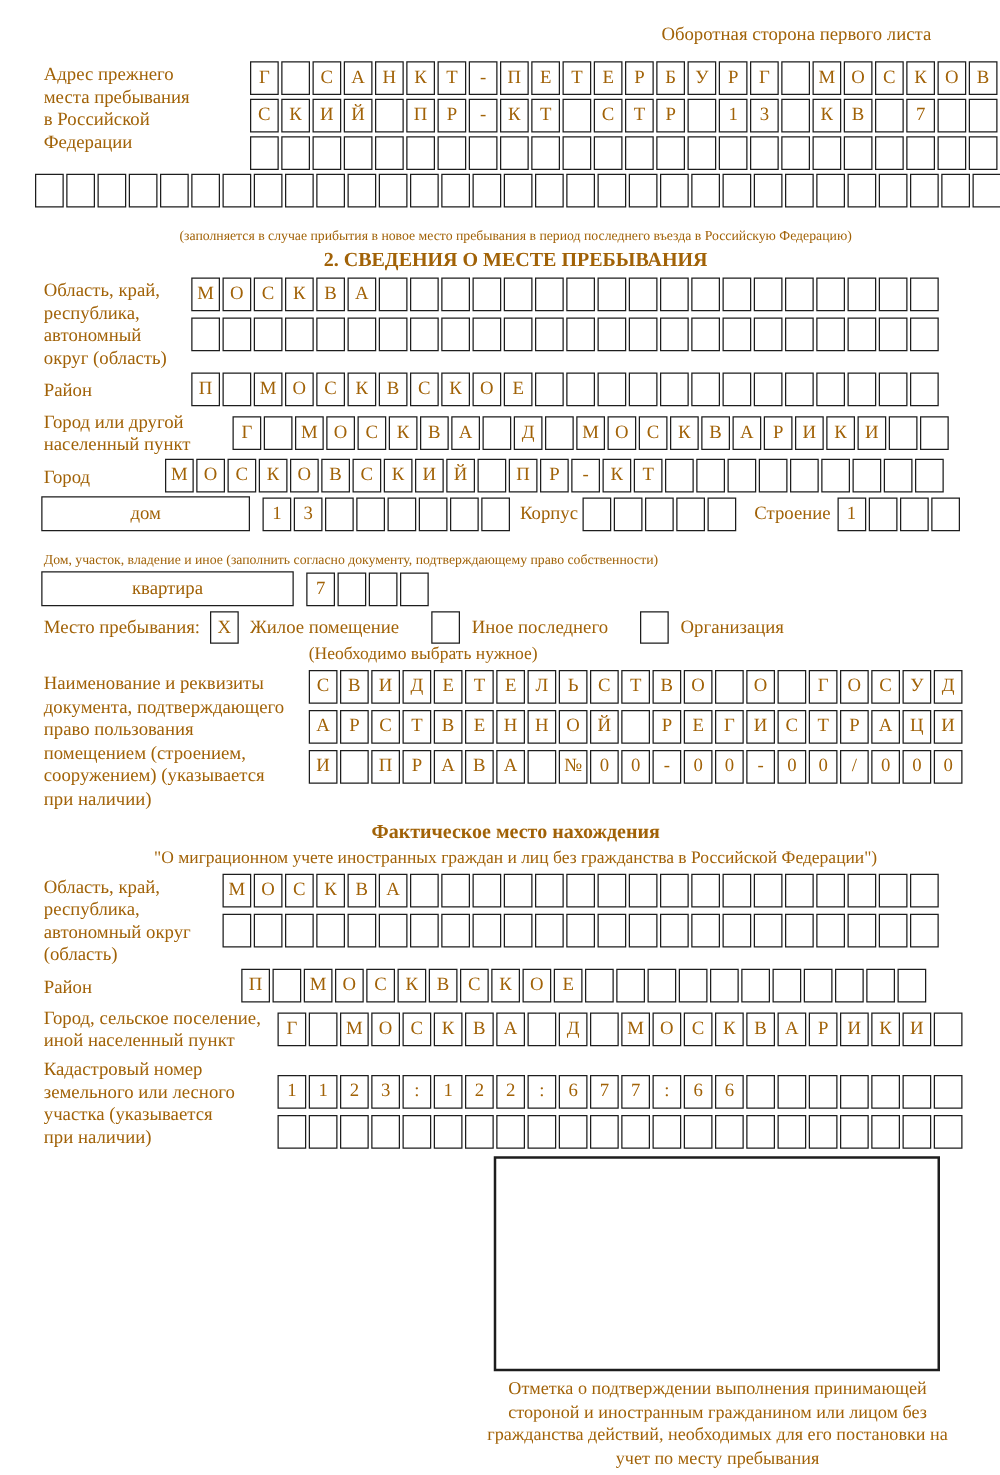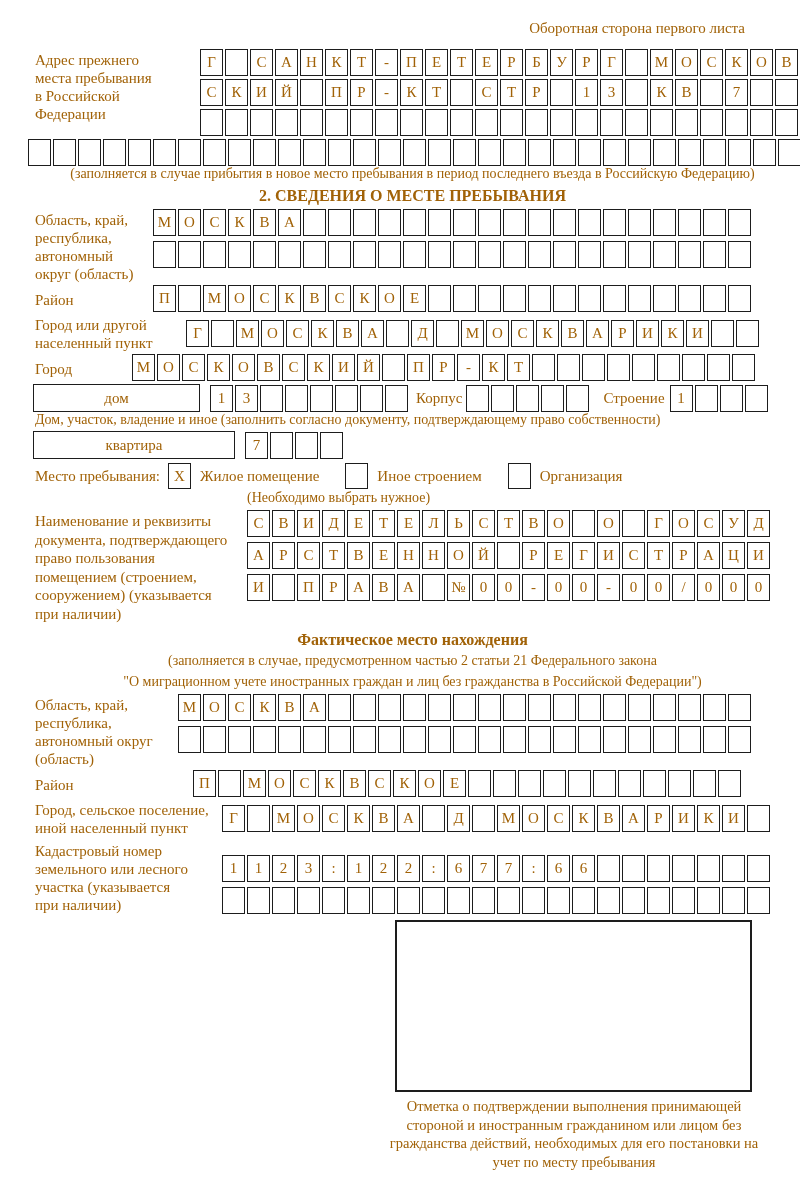--- a/index.html
+++ b/index.html
@@ -15,21 +15,21 @@
   .w212{width:212px;line-height:18.5px;} .w143{width:143px;} .w158{width:158px;} .w187{width:187px;}
   .rows{display:flex;flex-direction:column;gap:3px;}
   .rows6{gap:5px;}
   .boxrow{display:flex;flex-wrap:nowrap;}
   .cb{
     box-sizing:border-box;flex:none;width:23px;height:27px;margin-right:2px;
     border:1.6px solid #1d1d1d;display:inline-flex;align-items:center;justify-content:center;
     font-size:15px;line-height:1;background:#fff;
   }
   .full-shift{margin-left:-172px;}
-  .caption{font-size:14px;margin-top:0;}
+  .caption{font-size:11px;margin-top:17px;}
   .center{text-align:center;}
   .sec-title{font-weight:bold;font-size:16px;text-align:center;margin-top:5px;}
   .mt2{margin-top:2px;} .mt3{margin-top:3px;} .mt4{margin-top:4px;} .mt12{margin-top:12px;gap:20px;}
   .vcenter{align-items:center;}
   .bigbox{
     box-sizing:border-box;flex:none;height:28px;border:1.6px solid #1d1d1d;
     display:flex;align-items:center;justify-content:center;margin-right:10px;background:#fff;
   }
   .bb167{width:167px;} .bb202{width:202px;}
   .inline-lab{flex:none;padding:0 4px 0 6px;}
@@ -375,21 +375,21 @@
         <span class="cb"></span>
       </div>
   </div>
 
   <div class="stay-row">
     <div class="lead">Место пребывания:</div>
     <div class="stay-row" style="margin-top:0">
         <span class="chk">X</span>
         <span class="opt-label">Жилое помещение</span>
         <span class="chk"></span>
-        <span class="opt-label">Иное строением</span>
+        <span class="opt-label">Иное последнего</span>
         <span class="chk"></span>
         <span class="opt-label">Организация</span>
       </div>
   </div>
   <div class="stay-note">(Необходимо выбрать нужное)</div>
 
   <div class="block mt4">
     <div class="lbl w212">Наименование и реквизиты
 документа, подтверждающего
 право пользования
@@ -463,21 +463,20 @@
           <span class="cb">0</span>
           <span class="cb">/</span>
           <span class="cb">0</span>
           <span class="cb">0</span>
           <span class="cb">0</span>
         </div>
     </div>
   </div>
 
   <div class="a-title">Фактическое место нахождения</div>
-  <div class="a-note">(заполняется в случае, предусмотренном частью 2 статьи 21 Федерального закона</div>
   <div class="a-note">"О миграционном учете иностранных граждан и лиц без гражданства в Российской Федерации")</div>
 
   <div class="block mt3">
     <div class="lbl w143">Область, край,
 республика,
 автономный округ
 (область)</div>
     <div class="rows rows6">
       <div class="boxrow">
           <span class="cb">М</span>

